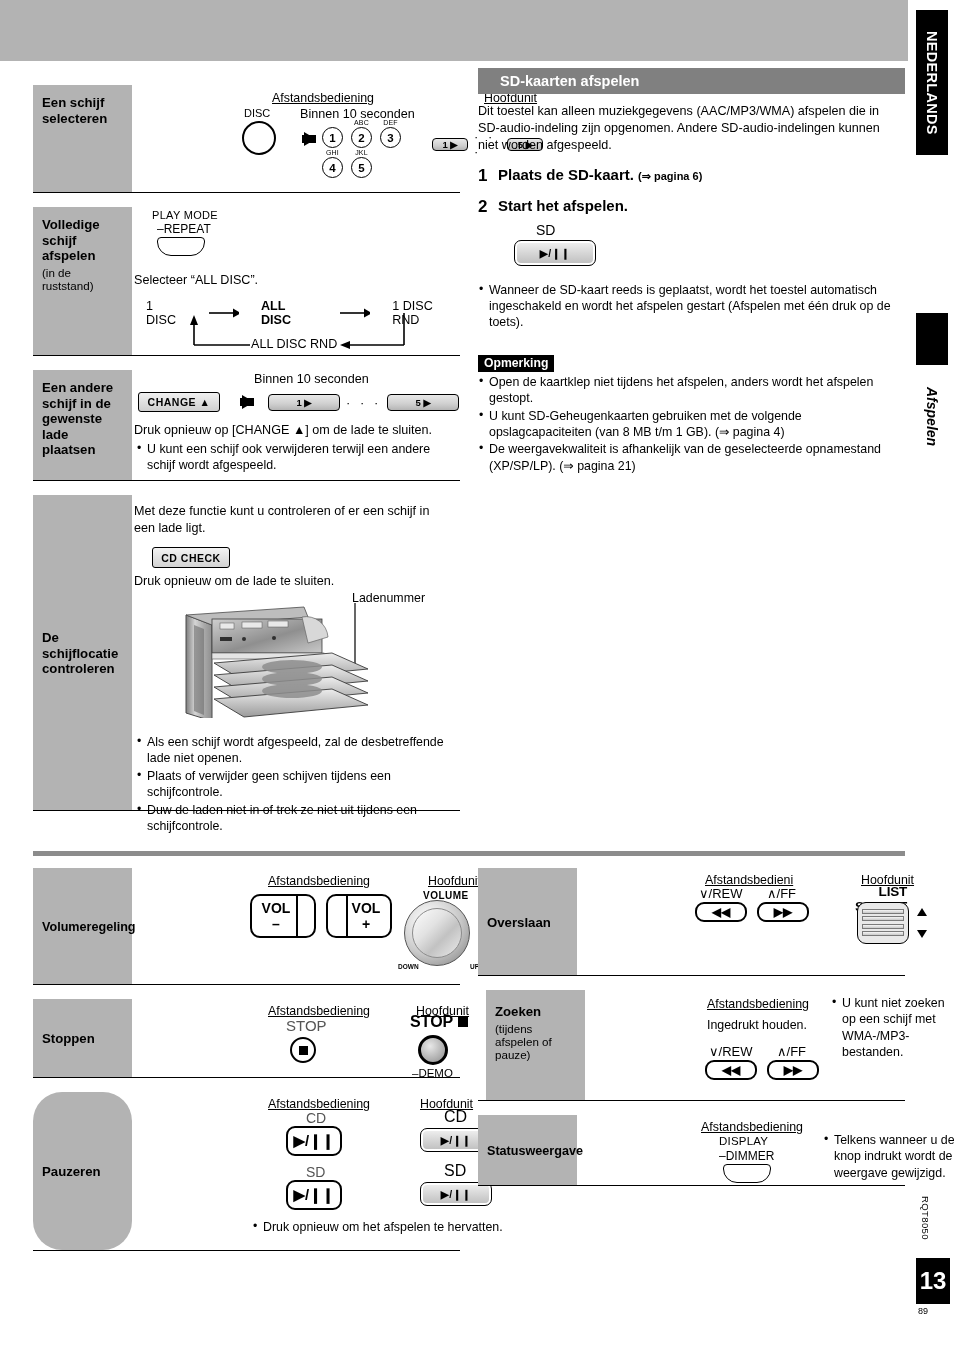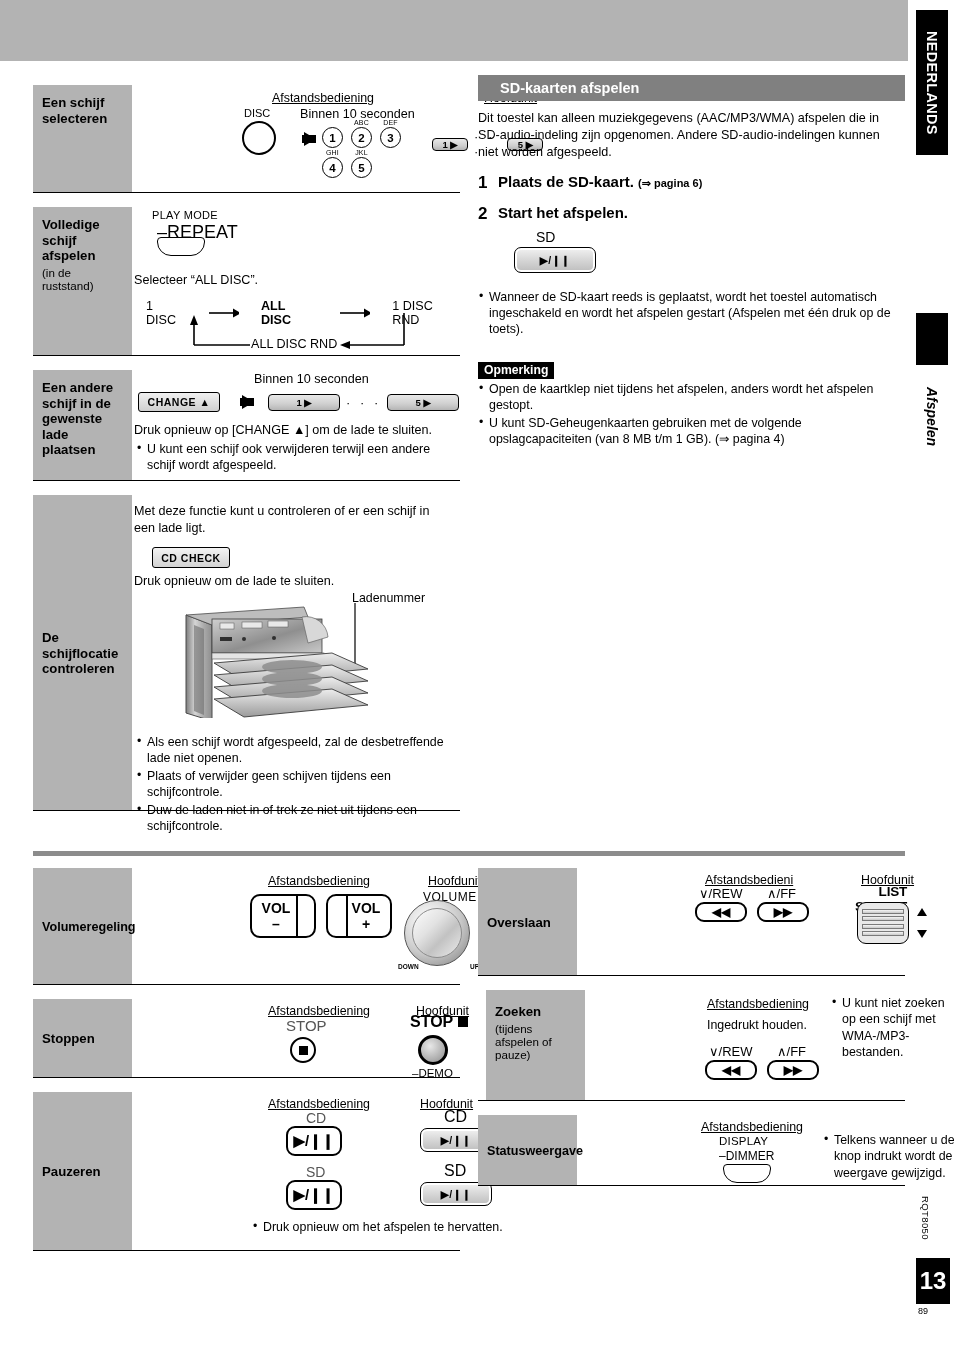--- a/index.html
+++ b/index.html
@@ -53,21 +53,21 @@
     display: flex; align-items: center; justify-content: center;
   }
   .rail-folio {
     position: absolute; left: 10px; top: 1306px; font-size: 9px;
   }
 
   
   .page { position: absolute; left: 0; top: 0; width: 908px; height: 1348px; }
 
   .col-left  { position: absolute; left: 33px;  top: 85px; width: 427px; }
-  .col-right { position: absolute; left: 478px; top: 75px; width: 427px; }
+  .col-right { position: absolute; left: 478px; top: 68px; width: 427px; }
   .col-left-b  { position: absolute; left: 33px;  top: 868px; width: 427px; }
   .col-right-b { position: absolute; left: 478px; top: 868px; width: 427px; }
 
   
   .row { position: relative; display: flex; }
   .rowsep { border-bottom: 1.6px solid #000; }
   .gap { height: 14px; }
 
   .lbl {
     background: #b3b3b3; width: 99px; flex: 0 0 99px;
@@ -248,21 +248,21 @@
 
   <div class="gap"></div>
 
   <div class="row rowsep">
     <div class="lbl">
       <span>Volledige schijf afspelen</span>
       <span class="sub">(in de ruststand)</span>
     </div>
     <div class="body" style="height:148px;">
       <div style="position:absolute; left:20px; top:2px; font-size:11px; letter-spacing:.3px;">PLAY MODE</div>
-      <div style="position:absolute; left:25px; top:15px; font-size:18px;">–REPEAT</div>
+      <div style="position:absolute; left:25px; top:15px; font-size:12px;">–REPEAT</div>
       <div class="softkey" style="position:absolute; left:25px; top:30px;"></div>
 
       <div style="position:absolute; left:2px; top:65px;" class="txt">Selecteer “ALL DISC”.</div>
 
       <div style="position:absolute; left:14px; top:92px; display:flex; align-items:center;gap:22px;" class="flowline">
         <span>1 DISC</span>
         <svg width="34" height="12">
           <line x1="2" y1="6" x2="26" y2="6" stroke="#000" stroke-width="1.6"></line>
           <polygon points="26,1.5 34,6 26,10.5" fill="#000"></polygon>
         </svg>
@@ -401,20 +401,21 @@
   <ul class="bullets" style="width:424px; margin-top:4px;">
     <li>Wanneer de SD-kaart reeds is geplaatst, wordt het toestel automatisch ingeschakeld en wordt het afspelen gestart (Afspelen met één druk op de toets).</li>
   </ul>
 
   <div style="margin-top:22px;">
     <span class="note-tag">Opmerking</span>
   </div>
   <ul class="bullets" style="width:424px; margin-top:2px;">
     <li>Open de kaartklep niet tijdens het afspelen, anders wordt het afspelen gestopt.</li>
     <li>U kunt SD-Geheugenkaarten gebruiken met de volgende opslagcapaciteiten (van 8 MB t/m 1 GB). (⇒ pagina 4)</li>
+    <li>De weergavekwaliteit is afhankelijk van de geselecteerde opnamestand (XP/SP/LP). (⇒ pagina 21)</li>
   </ul>
 </div>
 
 <div class="midsep"></div>
 
 <div class="col-left-b">
 
   <div class="row rowsep">
     <div class="lbl" style="display:flex; align-items:center; font-size:12.6px;">Volumeregeling</div>
     <div class="body" style="height:116px;">
@@ -434,21 +435,21 @@
       <div style="position:absolute; left:164px; top:28px; width:2px; height:40px; background:#000;"></div>
 
       <div class="rkey" style="position:absolute; left:194px; top:26px; width:66px; height:44px; flex-direction:column; border-radius:10px;">
         <div style="display:flex; flex-direction:column; align-items:center; margin-left:14px;">
           <span class="labelmd">VOL</span>
           <span class="labelmd">+</span>
         </div>
       </div>
       <div style="position:absolute; left:214px; top:28px; width:2px; height:40px; background:#000;"></div>
 
-      <div style="position:absolute; left:291px; top:22px; font-size:12px; font-weight:normal; letter-spacing:.5px;">VOLUME</div>
+      <div style="position:absolute; left:291px; top:22px; font-size:10px; font-weight:bold; letter-spacing:.5px;">VOLUME</div>
       <div class="volknob" style="position:absolute; left:272px; top:32px;"></div>
       <div style="position:absolute; left:266px; top:95px; font-size:6.5px; font-weight:bold;">DOWN</div>
       <div style="position:absolute; left:338px; top:95px; font-size:6.5px; font-weight:bold;">UP</div>
     </div>
   </div>
 
   <div class="gap"></div>
 
   <div class="row rowsep">
     <div class="lbl" style="display:flex; align-items:center;">Stoppen</div>
@@ -470,21 +471,21 @@
         <span class="sq" style="width:10px;height:10px;"></span>
       </div>
       <div class="unitstop" style="position:absolute; left:286px; top:36px;"></div>
       <div style="position:absolute; left:280px; top:68px; font-size:11.5px;">–DEMO</div>
     </div>
   </div>
 
   <div class="gap"></div>
 
   <div class="row rowsep">
-    <div class="lbl" style="display:flex; align-items:center;">Pauzeren</div>
+    <div class="lbl" style="display:flex; align-items:center;border-radius:29px;">Pauzeren</div>
     <div class="body" style="height:158px;">
       <div style="position:absolute; left:136px; top:2px;">
         <span class="hdr">Afstandsbediening</span>
       </div>
       <div style="position:absolute; left:288px; top:2px;">
         <span class="hdr">Hoofdunit</span>
       </div>
 
       <div style="position:absolute; left:174px; top:18px; font-size:14px; color:#555;">CD</div>
       <div class="rkey" style="position:absolute; left:154px; top:34px; width:56px; height:30px; font-size:15px;">▶/❙❙</div>

